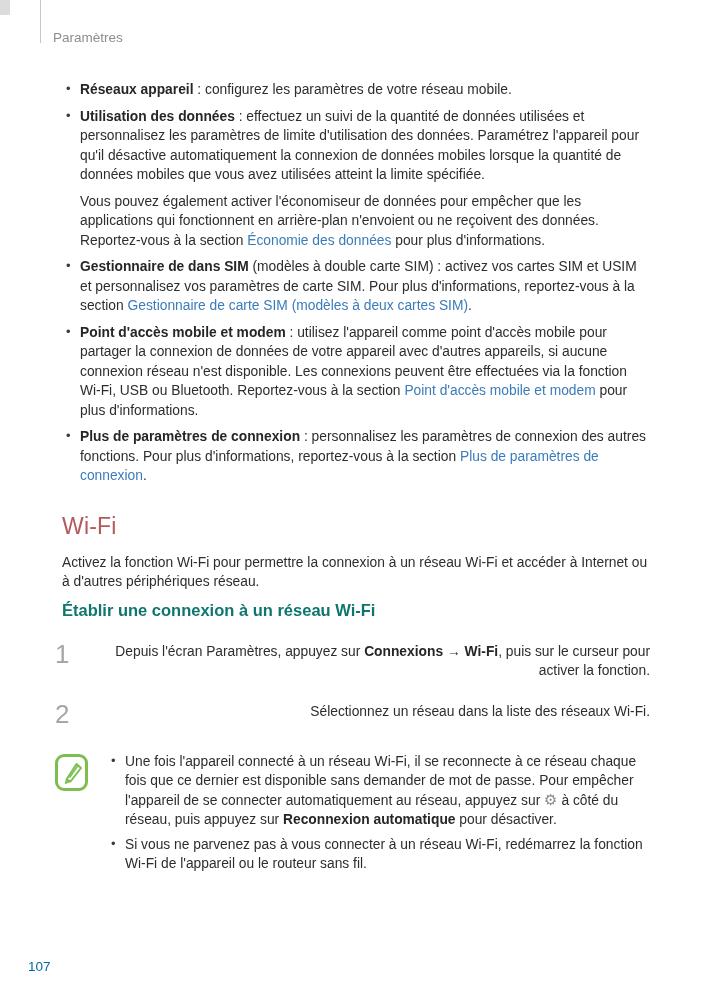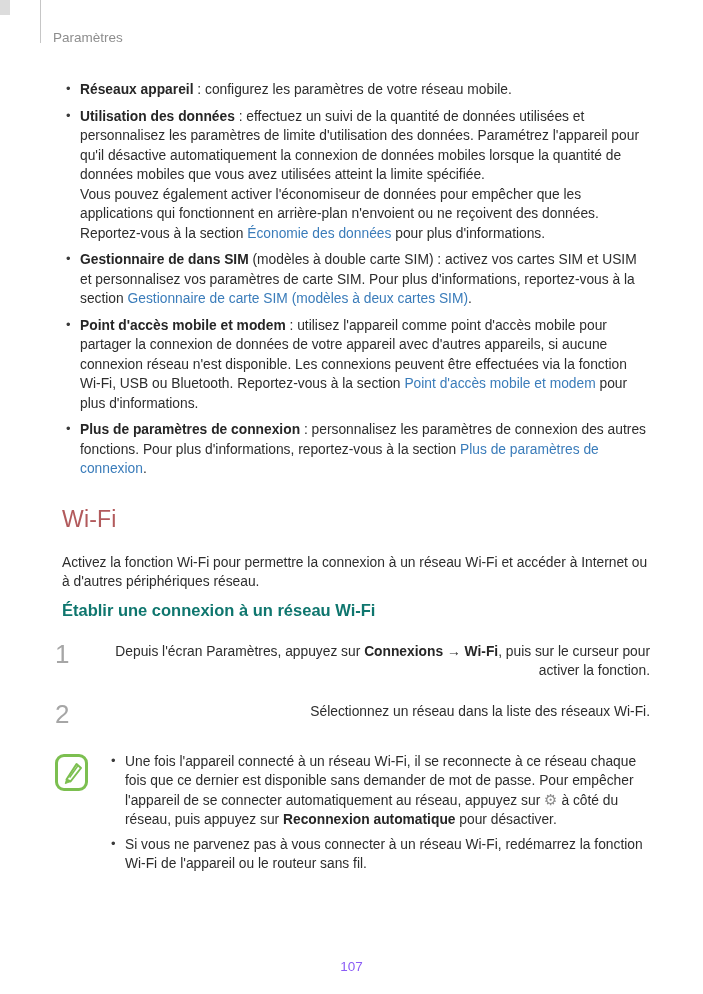--- a/index.html
+++ b/index.html
@@ -11,41 +11,41 @@
   }
   .corner-artifact { position:absolute; left:0; top:0; width:10px; height:15px; background:#dcdcdc; }
   .chapter-rule { position:absolute; left:40px; top:0; width:1px; height:43px; background:#c6c6c6; }
   .chapter-label { position:absolute; left:53px; top:28px; font-size:13.5px; color:#8d8d8d; }
 
   .content { position:absolute; top:80px; left:62px; width:588px; }
 
   ul { list-style:none; }
   .main-list > li { position:relative; padding-left:18px; margin-bottom:7px; }
   .marker { position:absolute; left:4px; top:-1px; color:#3a3a3a; font-size:13px; }
-  .extra-para { }
+  .extra-para { margin-top:7px; }
 
   .b { font-weight:700; color:#262626; }
   .link { color:#3a7cba; }
   .inline-icon { color:#8a8a8a; font-size:15px; line-height:1; }
 
   .wifi-heading { margin-top:26px; font-size:23px; line-height:28px; font-weight:500; color:#b25a5c; letter-spacing:0.2px; }
-  .intro { margin-top:20px; }
+  .intro { margin-top:13px; }
   .sub-heading { margin-top:8px; font-size:16.5px; line-height:21px; font-weight:700; color:#0f766e; }
 
   .step { display:flex; margin-top:21px; margin-left:-7px; }
   .step-number { width:26px; flex-shrink:0; font-size:26px; line-height:25px; color:#a6a6a6; font-weight:400; }
   .step-body { flex:1;text-align:right; }
   .followup { margin-top:11px; margin-left:18px; }
 
   .note { display:flex; margin-top:25px; margin-left:-7px; align-items:flex-start; }
   .note-icon { width:33px; height:37px; flex-shrink:0; margin-right:19px; margin-top:2px; }
   .note-list { flex:1; }
   .note-list > li { position:relative; padding-left:18px; margin-bottom:5px; }
 
-  .page-number { position:absolute; bottom:18px; left:0; width:100%; text-align:center; color:#8b5cf6; font-size:13.5px; }
+  .page-number { position:absolute; bottom:18px; left:0; width:100%; text-align:left; color:#0369a1; font-size:13.5px;padding-left:28px; }
 </style>
 </head>
 <body>
 
 <div class="corner-artifact"></div>
 <div class="chapter-rule"></div>
 <div class="chapter-label">Paramètres</div>
 
 <div class="content">
 

